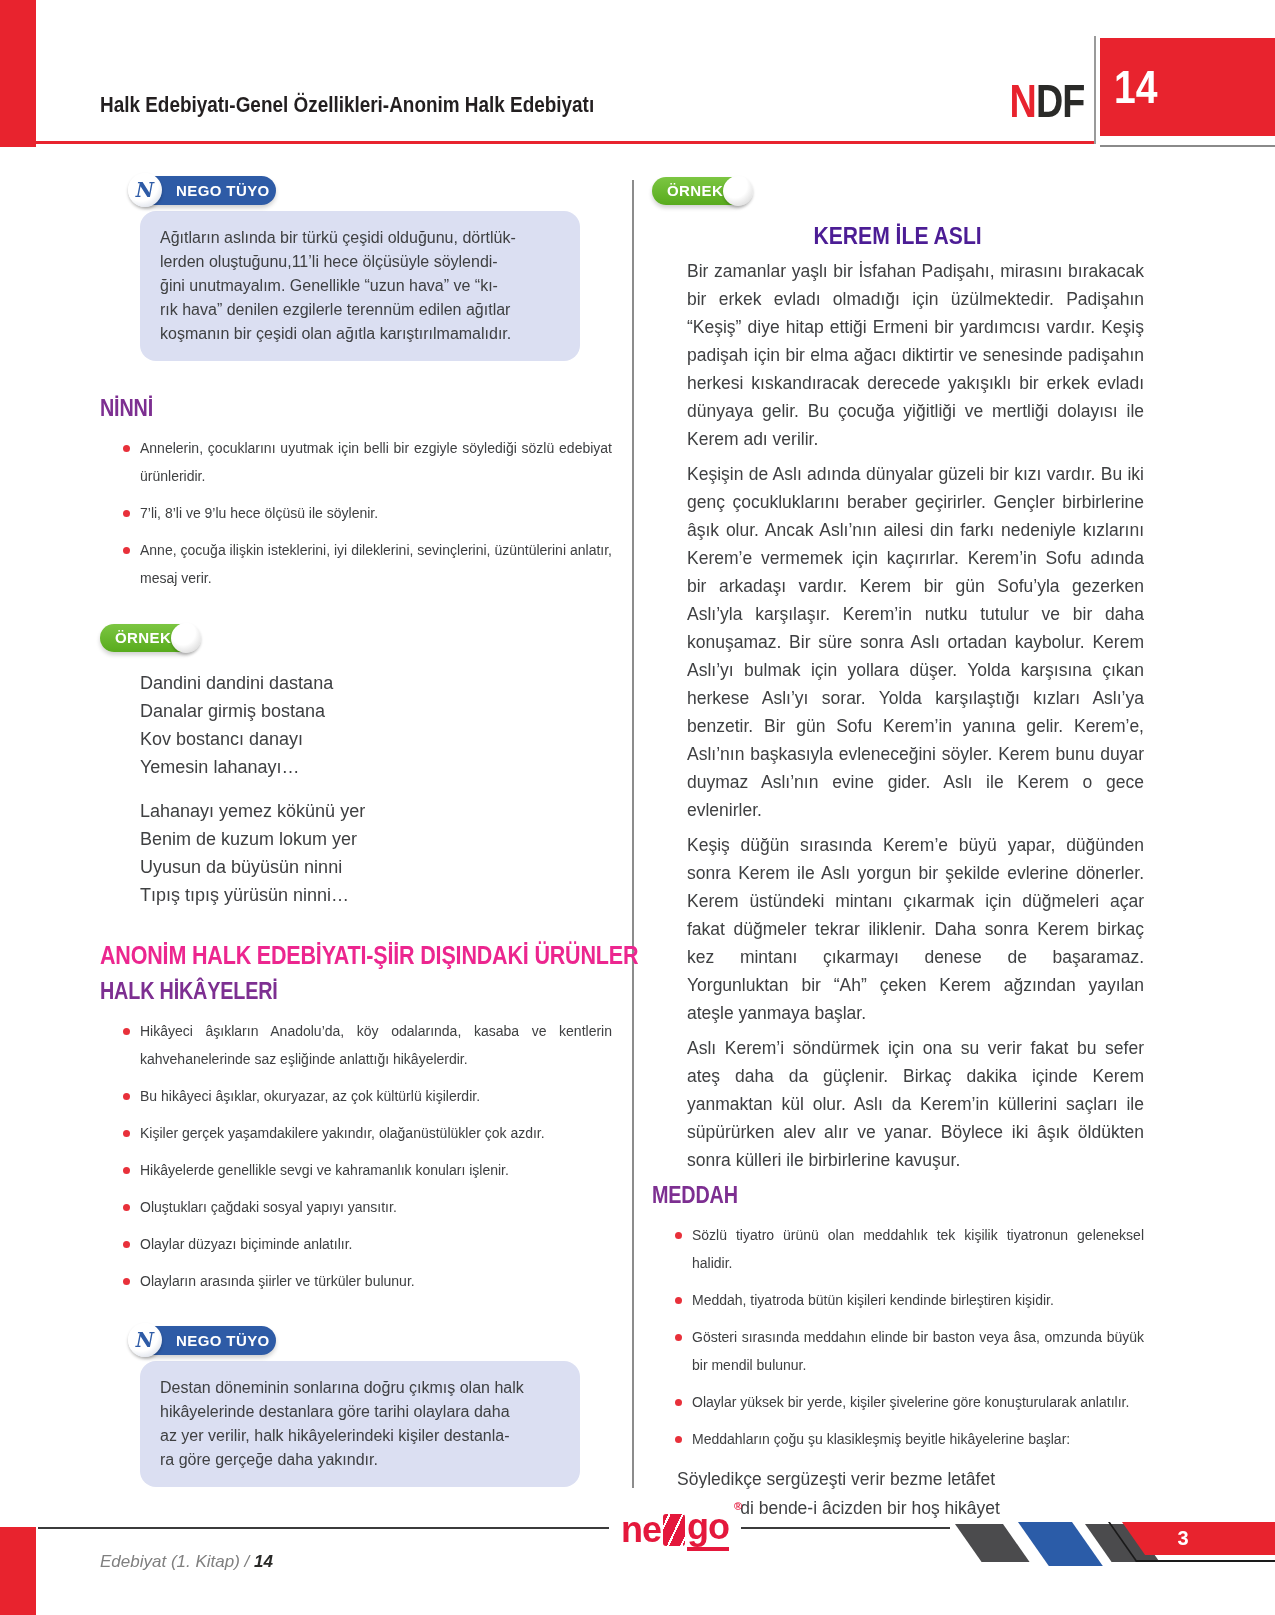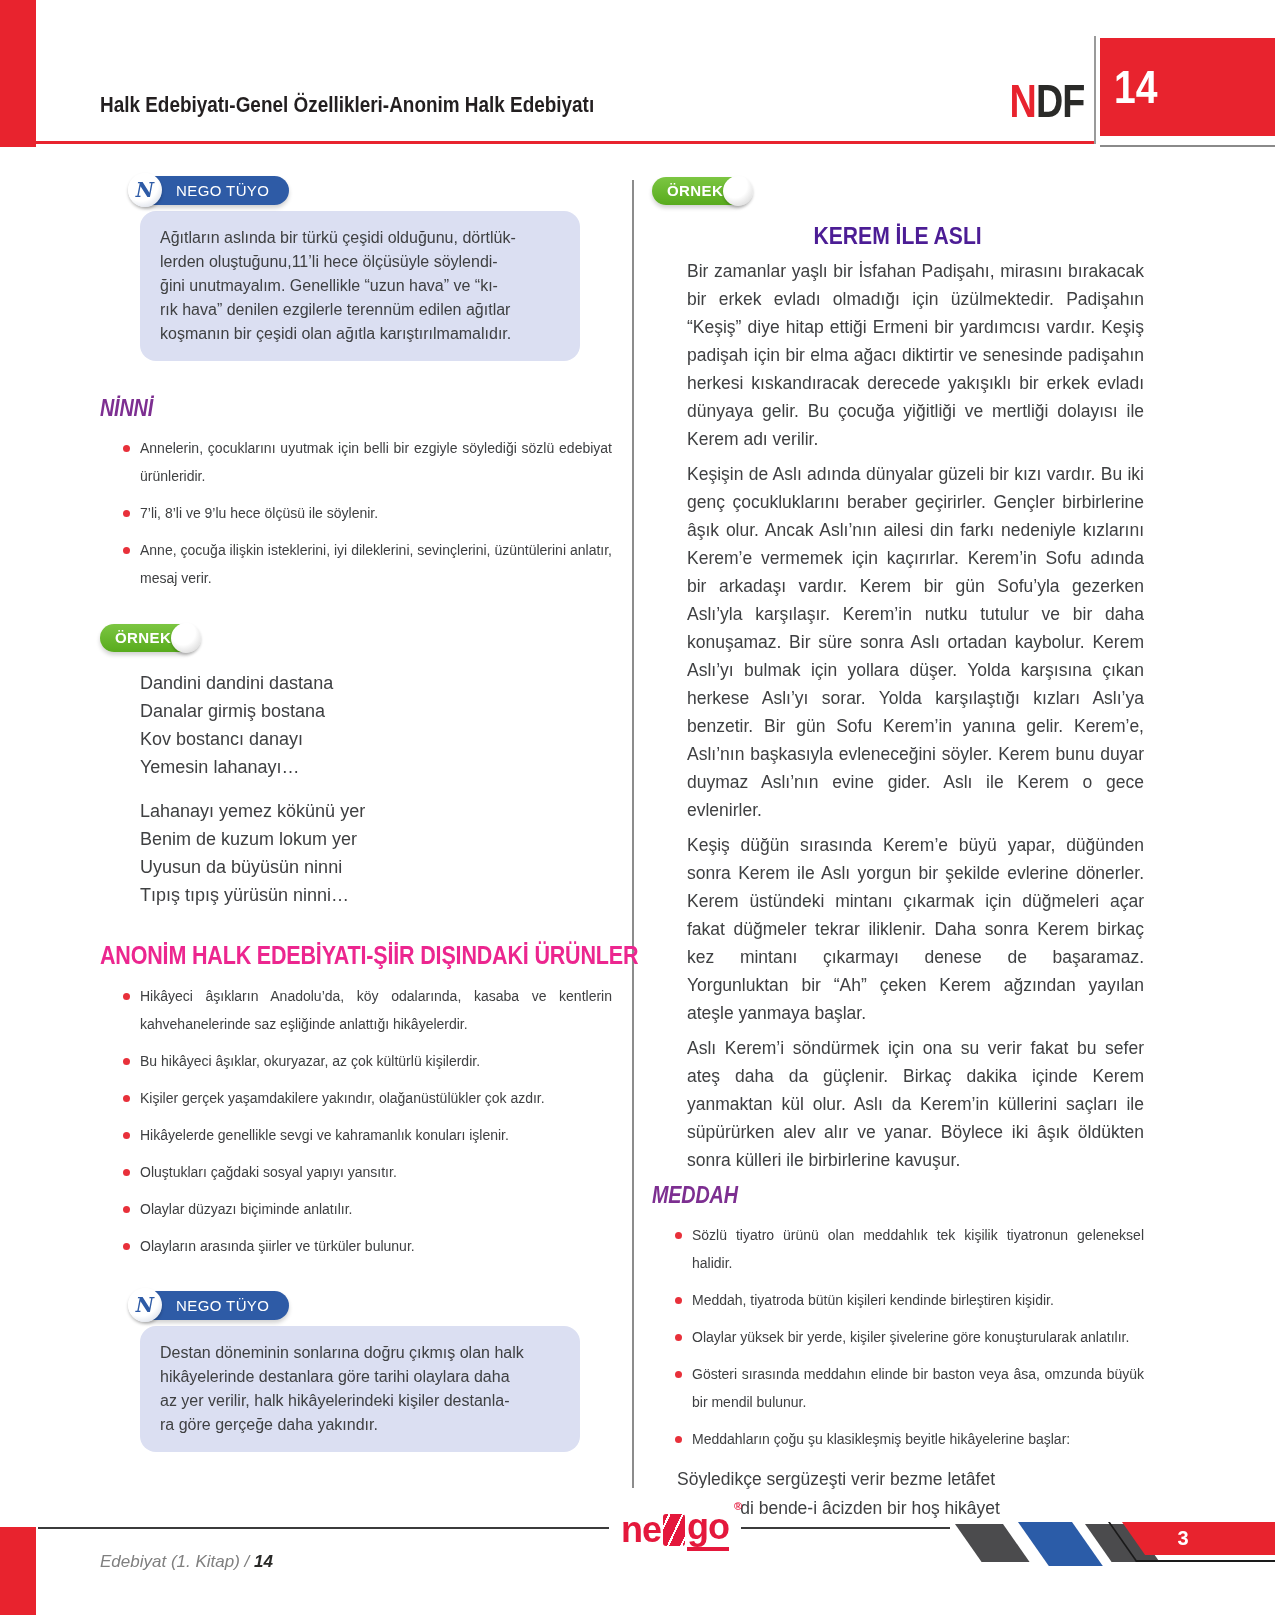--- a/index.html
+++ b/index.html
@@ -24,42 +24,42 @@
   .rule-gray{position:absolute;left:1100px;top:145px;width:175px;height:2px;background:#8a8a8a;}
 
   
   .col-divider{position:absolute;left:632px;top:180px;width:2px;height:1348px;background:#8c8c8c;}
   .col{position:absolute;top:176px;}
   .col-left{left:100px;width:512px;}
   .col-right{left:652px;width:492px;}
 
   
   .tip-badge{position:relative;display:inline-block;margin-left:36px;height:30px;}
-  .tip-pill{display:inline-block;background:#2e5ba6;color:#fff;font-weight:normal;font-size:15px;
-            letter-spacing:.4px;height:29px;line-height:29px;border-radius:15px;padding:0 20px 0 40px;
+  .tip-pill{display:inline-block;background:#2e5ba6;color:#fff;font-weight:bold;font-size:15px;
+            letter-spacing:.4px;height:29px;line-height:29px;border-radius:15px;padding:0 6px 0 40px;
             box-shadow:0 3px 4px rgba(0,0,0,.18);}
   .tip-circle{position:absolute;left:-8px;top:-3px;width:34px;height:34px;border-radius:50%;
               background:radial-gradient(circle at 38% 32%,#ffffff 55%,#d9dee8 85%,#bfc8d8);
               box-shadow:0 2px 3px rgba(0,0,0,.25);display:flex;align-items:center;justify-content:center;}
   .tip-circle span{font-family:"DejaVu Serif","Liberation Serif",serif;font-style:italic;font-weight:bold;
                    color:#2e5ba6;font-size:20px;}
   .tip-box{box-sizing:border-box;width:440px;margin:5px 0 0 40px;background:#dbdff2;border-radius:16px;
            padding:15px 20px;font-size:16px;line-height:24px;white-space:pre-line;text-align:justify;}
 
   
   .ornek{position:relative;display:inline-flex;align-items:center;height:30px;text-align:right;}
   .ornek-pill{display:inline-block;background:linear-gradient(180deg,#7cc642,#58ab1d);color:#fff;
               font-weight:bold;font-size:15px;letter-spacing:.4px;height:28px;line-height:28px;
               border-radius:14px;padding:0 26px 0 15px;box-shadow:0 3px 4px rgba(0,0,0,.18);}
   .ornek-knob{width:30px;height:30px;border-radius:50%;margin-left:-26px;
               background:radial-gradient(circle at 40% 32%,#ffffff 45%,#e3e3e3 75%,#cfcfcf);
               box-shadow:0 2px 3px rgba(0,0,0,.22);}
 
   
-  .h-purple{margin:34px 0 0 0;font-size:23px;font-weight:bold;color:#7d2f91;white-space:nowrap;font-style:italic;}
+  .h-purple{margin:34px 0 0 0;font-size:23px;font-weight:bold;color:#7d2f91;white-space:nowrap;}
   .h-pink{margin:32px 0 0 0;font-size:25px;font-weight:bold;color:#ec268f;white-space:nowrap;}
   .h-purple .cond,.h-pink .cond{letter-spacing:-.2px;}
   .h-tight{margin-top:8px;}
   .story-title{margin:16px 0 0 0;font-size:24px;font-weight:bold;color:#4c1d95;text-align:center;}
   .story-title .cond{transform:scaleX(.88);transform-origin:50% 50%;}
 
   
   ul.bullets{list-style:none;margin:12px 0 0 0;padding:0;}
   ul.bullets li{position:relative;padding-left:40px;margin:0 0 9px 0;font-size:14px;line-height:28px;
                 text-align:justify;}
@@ -142,20 +142,21 @@
     <div class="poem">Dandini dandini dastana
 Danalar girmiş bostana
 Kov bostancı danayı
 Yemesin lahanayı…</div>
     <div class="poem">Lahanayı yemez kökünü yer
 Benim de kuzum lokum yer
 Uyusun da büyüsün ninni
 Tıpış tıpış yürüsün ninni…</div>
 
     <h2 class="h-pink"><span class="cond">ANONİM HALK EDEBİYATI-ŞİİR DIŞINDAKİ ÜRÜNLER</span></h2>
+    <h2 class="h-purple h-tight"><span class="cond">HALK HİKÂYELERİ</span></h2>
     <ul class="bullets">
       <li><span class="dot"></span><span>Hikâyeci âşıkların Anadolu’da, köy odalarında, kasaba ve kentlerin kahvehanelerinde saz eşliğinde anlattığı hikâyelerdir.</span></li>
       <li><span class="dot"></span><span>Bu hikâyeci âşıklar, okuryazar, az çok kültürlü kişilerdir.</span></li>
       <li><span class="dot"></span><span>Kişiler gerçek yaşamdakilere yakındır, olağanüstülükler çok azdır.</span></li>
       <li><span class="dot"></span><span>Hikâyelerde genellikle sevgi ve kahramanlık konuları işlenir.</span></li>
       <li><span class="dot"></span><span>Oluştukları çağdaki sosyal yapıyı yansıtır.</span></li>
       <li><span class="dot"></span><span>Olaylar düzyazı biçiminde anlatılır.</span></li>
       <li><span class="dot"></span><span>Olayların arasında şiirler ve türküler bulunur.</span></li>
     </ul>
 
@@ -184,22 +185,22 @@
       <p>Bir zamanlar yaşlı bir İsfahan Padişahı, mirasını bırakacak bir erkek evladı olmadığı için üzülmektedir. Padişahın “Keşiş” diye hitap ettiği Ermeni bir yardımcısı vardır. Keşiş padişah için bir elma ağacı diktirtir ve senesinde padişahın herkesi kıskandıracak derecede yakışıklı bir erkek evladı dünyaya gelir. Bu çocuğa yiğitliği ve mertliği dolayısı ile Kerem adı verilir.</p>
       <p>Keşişin de Aslı adında dünyalar güzeli bir kızı vardır. Bu iki genç çocukluklarını beraber geçirirler. Gençler birbirlerine âşık olur. Ancak Aslı’nın ailesi din farkı nedeniyle kızlarını Kerem’e vermemek için kaçırırlar. Kerem’in Sofu adında bir arkadaşı vardır. Kerem bir gün Sofu’yla gezerken Aslı’yla karşılaşır. Kerem’in nutku tutulur ve bir daha konuşamaz. Bir süre sonra Aslı ortadan kaybolur. Kerem Aslı’yı bulmak için yollara düşer. Yolda karşısına çıkan herkese Aslı’yı sorar. Yolda karşılaştığı kızları Aslı’ya benzetir. Bir gün Sofu Kerem’in yanına gelir. Kerem’e, Aslı’nın başkasıyla evleneceğini söyler. Kerem bunu duyar duymaz Aslı’nın evine gider. Aslı ile Kerem o gece evlenirler.</p>
       <p>Keşiş düğün sırasında Kerem’e büyü yapar, düğünden sonra Kerem ile Aslı yorgun bir şekilde evlerine dönerler. Kerem üstündeki mintanı çıkarmak için düğmeleri açar fakat düğmeler tekrar iliklenir. Daha sonra Kerem birkaç kez mintanı çıkarmayı denese de başaramaz. Yorgunluktan bir “Ah” çeken Kerem ağzından yayılan ateşle yanmaya başlar.</p>
       <p>Aslı Kerem’i söndürmek için ona su verir fakat bu sefer ateş daha da güçlenir. Birkaç dakika içinde Kerem yanmaktan kül olur. Aslı da Kerem’in küllerini saçları ile süpürürken alev alır ve yanar. Böylece iki âşık öldükten sonra külleri ile birbirlerine kavuşur.</p>
     </div>
 
     <h2 class="h-purple h-tight" style=""><span class="cond">MEDDAH</span></h2>
     <ul class="bullets">
       <li><span class="dot"></span><span>Sözlü tiyatro ürünü olan meddahlık tek kişilik tiyatronun geleneksel halidir.</span></li>
       <li><span class="dot"></span><span>Meddah, tiyatroda bütün kişileri kendinde birleştiren kişidir.</span></li>
+      <li><span class="dot"></span><span>Gösteri sırasında meddahın elinde bir baston veya âsa, omzunda büyük bir mendil bulunur.</span></li>
       <li><span class="dot"></span><span>Olaylar yüksek bir yerde, kişiler şivelerine göre konuşturularak anlatılır.</span></li>
-      <li><span class="dot"></span><span>Gösteri sırasında meddahın elinde bir baston veya âsa, omzunda büyük bir mendil bulunur.</span></li>
       <li><span class="dot"></span><span>Meddahların çoğu şu klasikleşmiş beyitle hikâyelerine başlar:</span></li>
     </ul>
     <div class="couplet">Söyledikçe sergüzeşti verir bezme letâfet
 Dinle imdi bende-i âcizden bir hoş hikâyet</div>
 
   </div>
 
   <div class="foot-line"></div>
   <div class="foot-left">
     <span>Edebiyat (1. Kitap) /</span>

